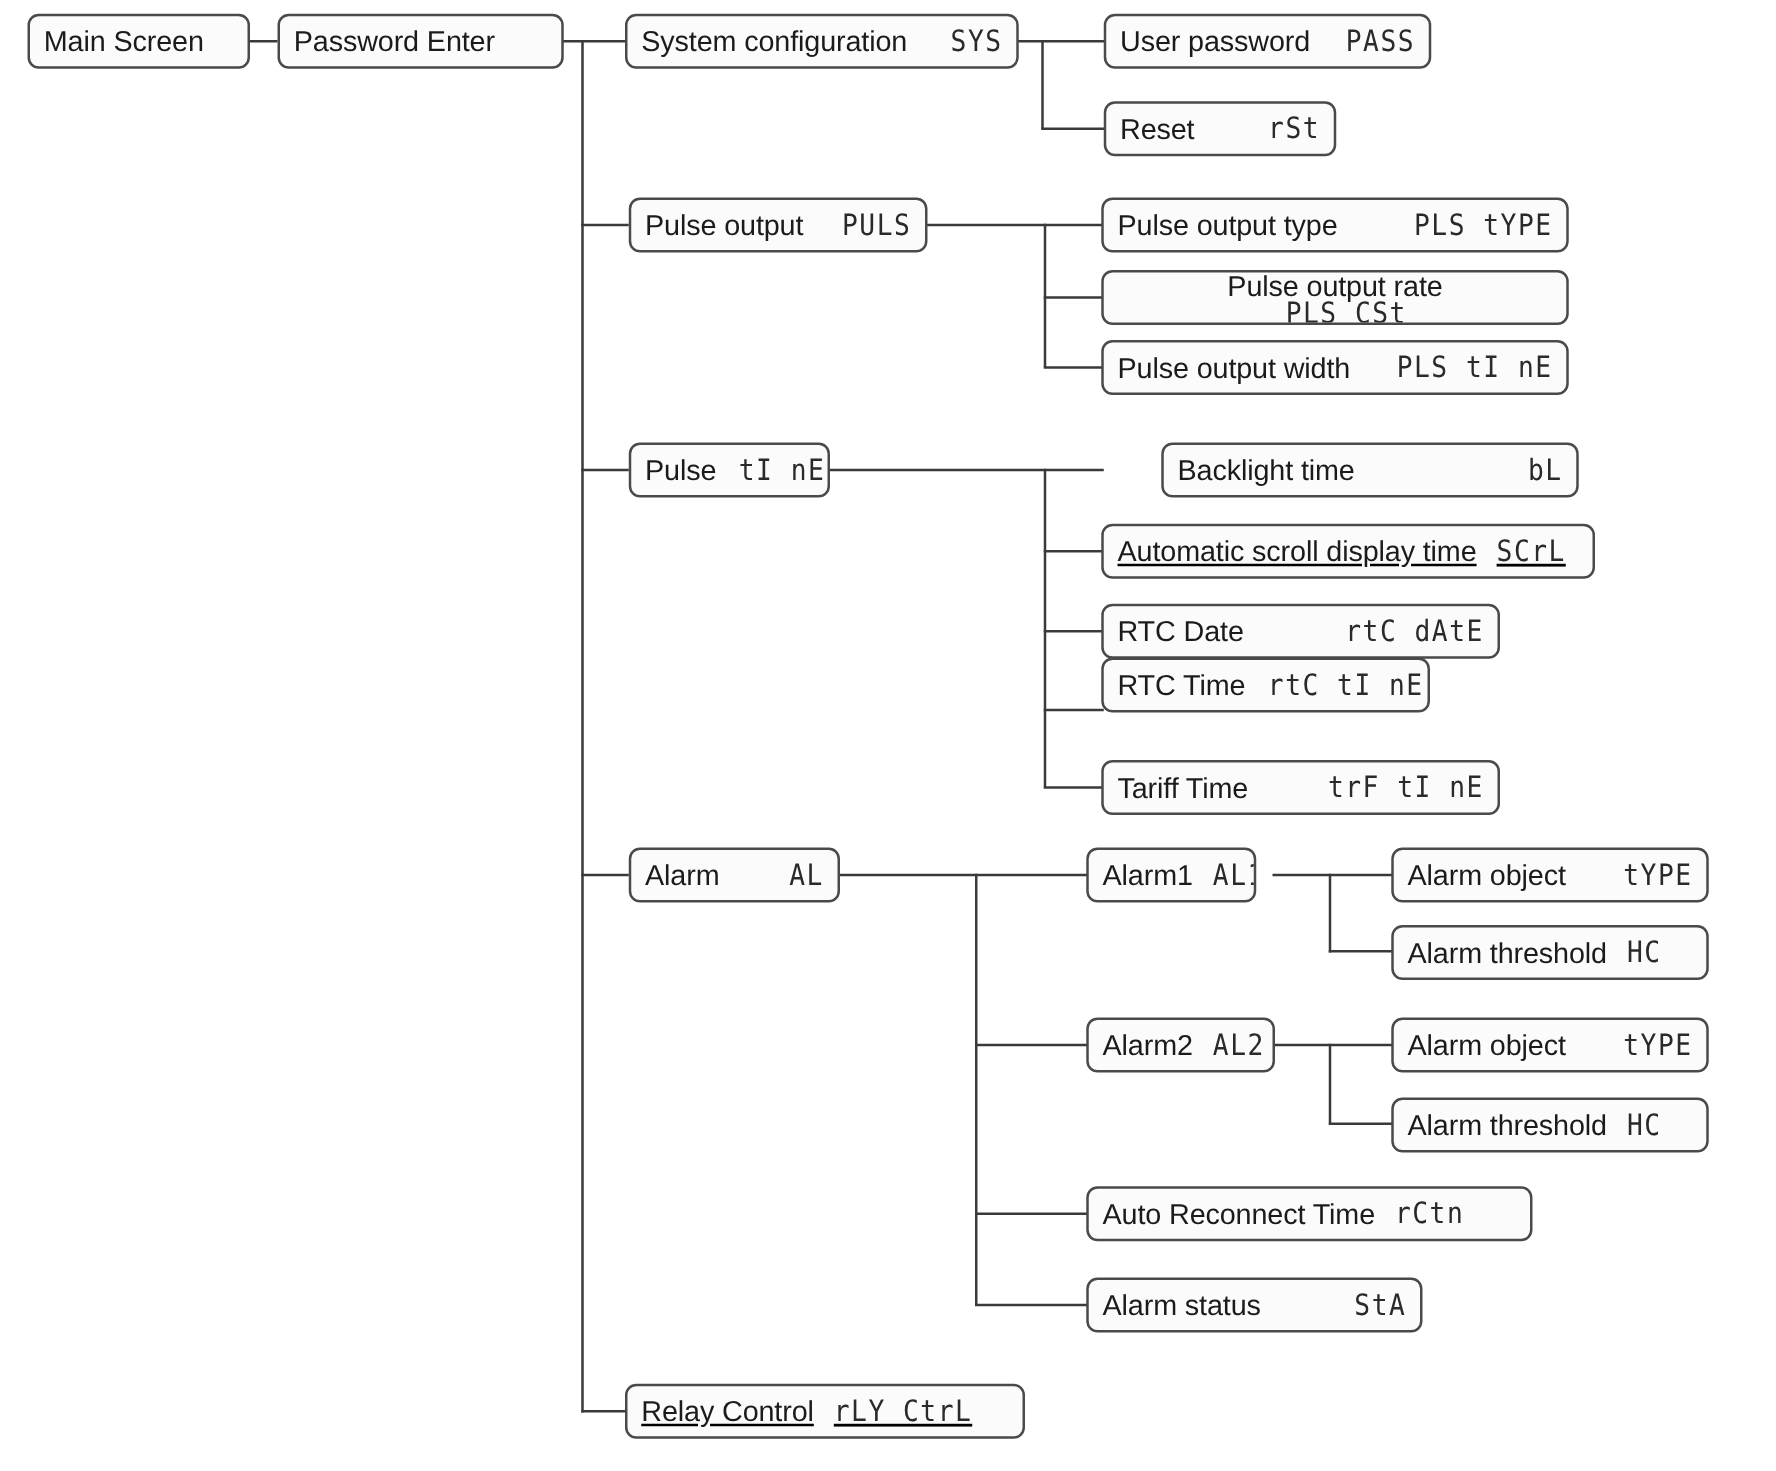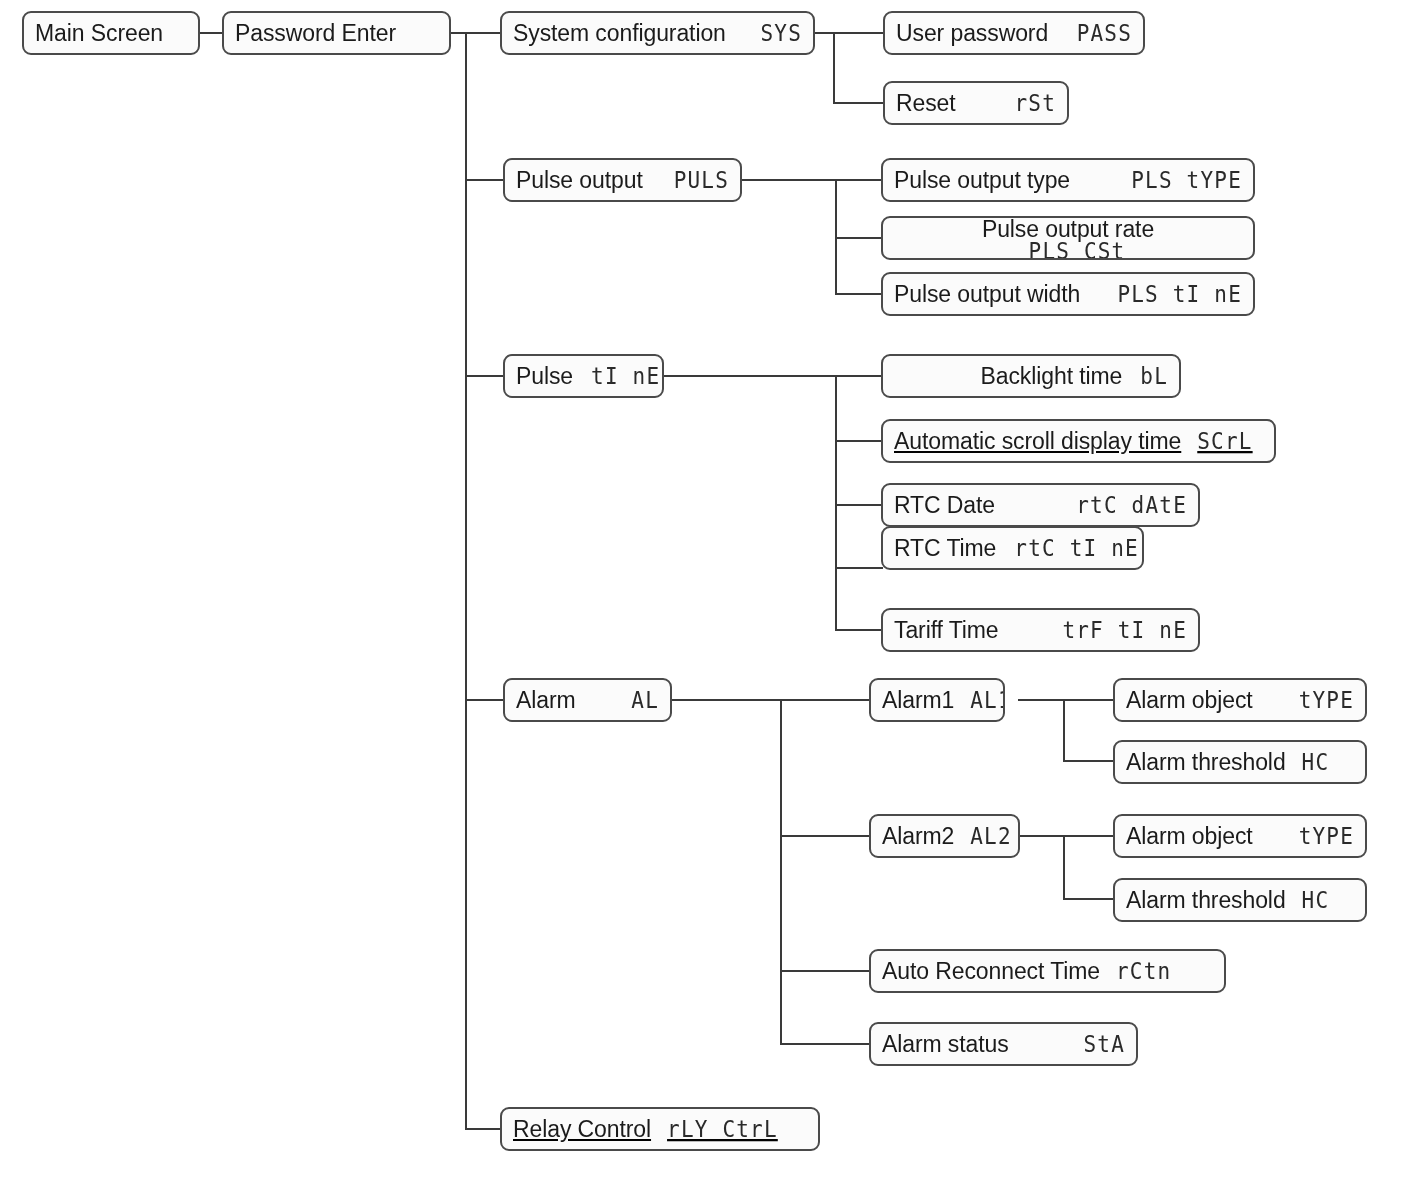--- a/index.html
+++ b/index.html
@@ -147,21 +147,21 @@
   <div class="node spread" style="left:881px; top:272px; width:374px;">
     <span class="label">Pulse output width</span>
     <span class="code">PLS tI nE</span>
   </div>
 
   <div class="node spread" style="left:503px; top:354px; width:161px;">
     <span class="label">Pulse</span>
     <span class="code">tI nE</span>
   </div>
 
-  <div class="node spread" style="left:881px; top:354px; width:300px;justify-content:flex-end;">
+  <div class="node spread" style="left:929px; top:354px; width:334px;">
     <span class="label">Backlight time</span>
     <span class="code">bL</span>
   </div>
 
   <div class="node tight" style="left:881px; top:419px; width:395px;text-decoration:underline;">
     <span class="label">Automatic scroll display time</span>
     <span class="code">SCrL</span>
   </div>
 
   <div class="node spread" style="left:881px; top:483px; width:319px;">

